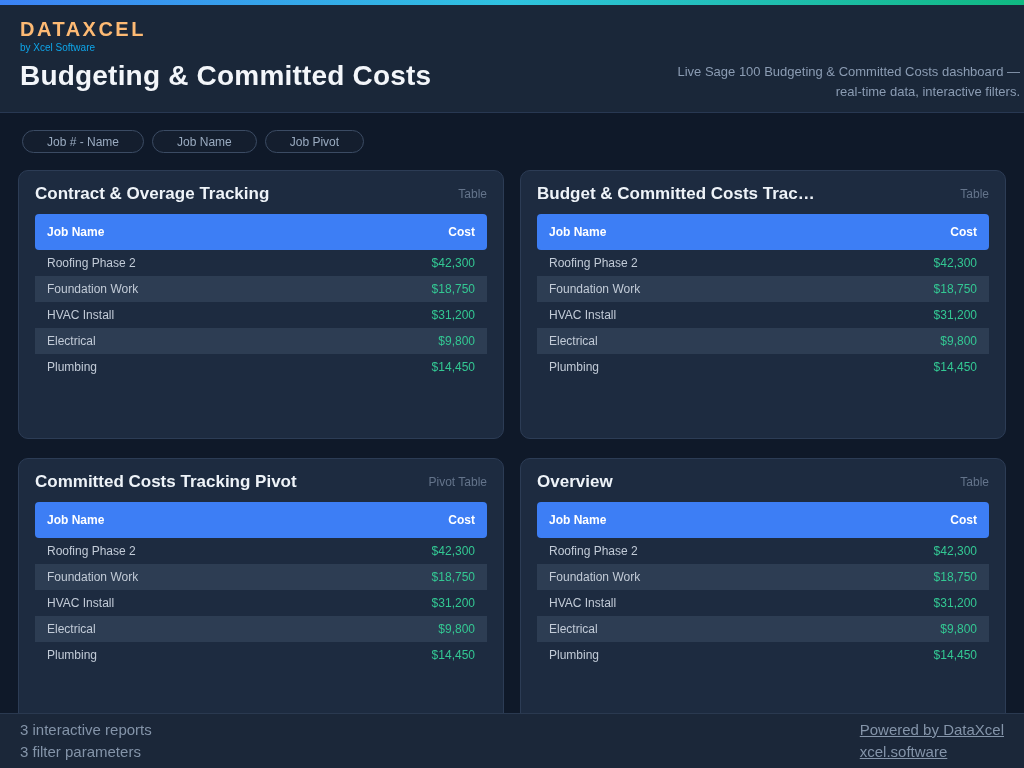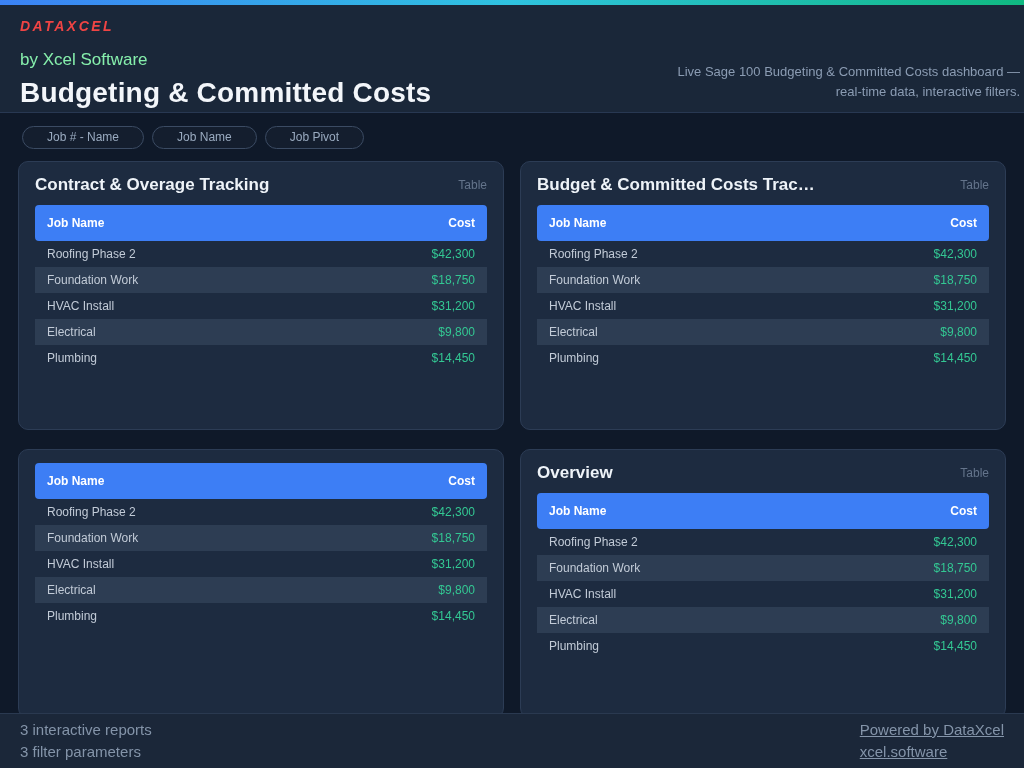--- a/index.html
+++ b/index.html
@@ -15,50 +15,49 @@
     background: linear-gradient(90deg, #3b82f6 0%, #2fc3e0 50%, #10b981 100%);
   }
   header.app-header {
     position: relative;
     height: 108px;
     background: #1a2739;
     border-bottom: 1px solid #283852;
     padding: 13px 20px 0 20px;
   }
   .brand {
-    color: #ef4444;
-    font-size: 14px;
+    color: #fdba74;
+    font-size: 20px;
     font-weight: bold;
     letter-spacing: 2.5px;
-    font-style: italic;
   }
   .byline {
-    margin-top: 16px;
-    color: #86efac;
-    font-size: 17px;
+    margin-top: 1px;
+    color: #0ea5e9;
+    font-size: 10px;
   }
   .page-title {
     margin-top: 7px;
     color: #f3f6fa;
     font-size: 28px;
     font-weight: bold;
     letter-spacing: 0.2px;
   }
   .tagline {
     position: absolute;
     right: 4px;
     top: 57px;
     text-align: right;
     color: #8b9cb3;
     font-size: 13px;
     line-height: 1.55;
   }
   
   .filters {
-    height: 48px;
+    height: 57px;
     display: flex;
     align-items: center;
     gap: 8px;
     padding: 0 22px;
   }
   .chip {
     display: inline-flex;
     align-items: center;
     justify-content: center;
     height: 23px;
@@ -229,20 +228,24 @@
           <span class="cell-cost">$9,800</span>
         </div>
       <div class="trow">
           <span class="cell-name">Plumbing</span>
           <span class="cell-cost">$14,450</span>
         </div>
     </div>
   </section>
 
   <section class="card">
+    <div class="card-head">
+      <div class="card-title">Committed Costs Tracking Pivot</div>
+      <div class="card-badge">Pivot Table</div>
+    </div>
     <div class="thead">
       <span>Job Name</span>
       <span>Cost</span>
     </div>
     <div>
       <div class="trow">
           <span class="cell-name">Roofing Phase 2</span>
           <span class="cell-cost">$42,300</span>
         </div>
       <div class="trow">

